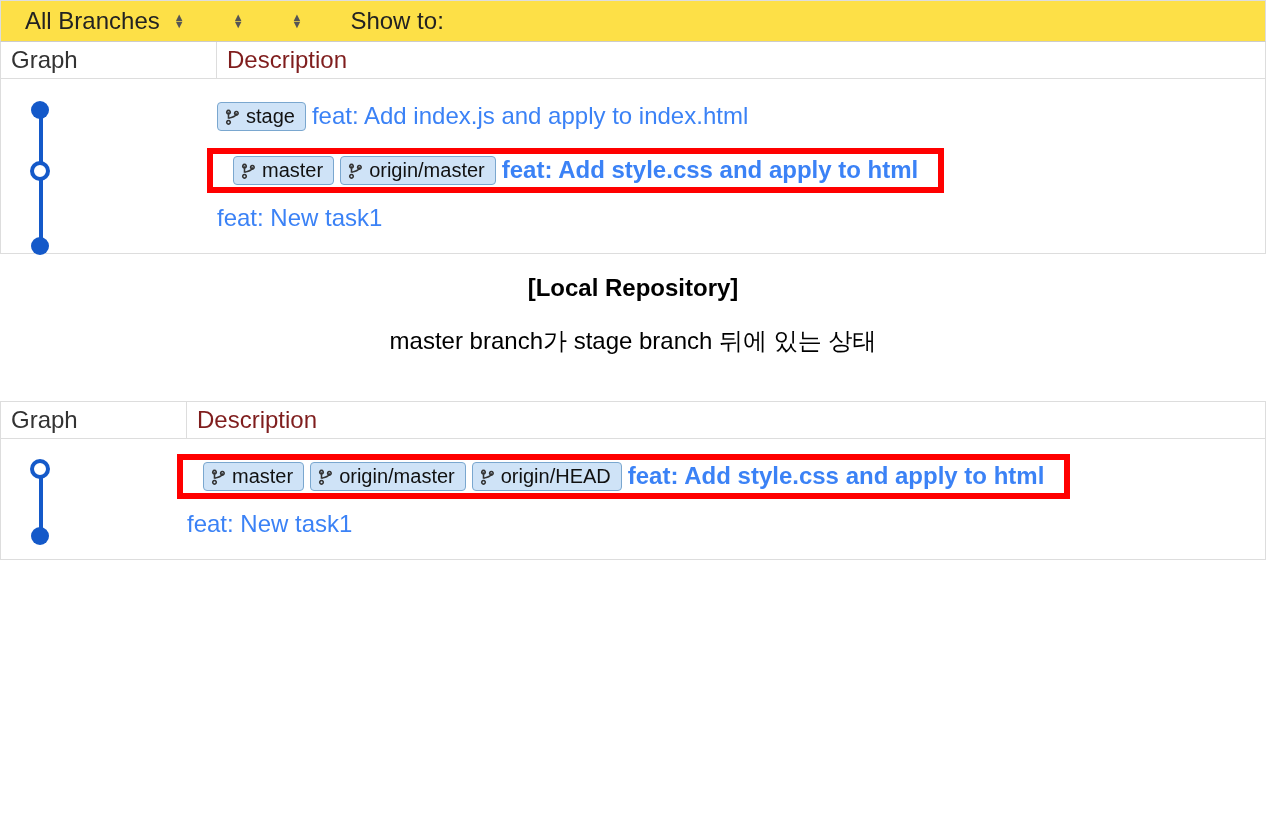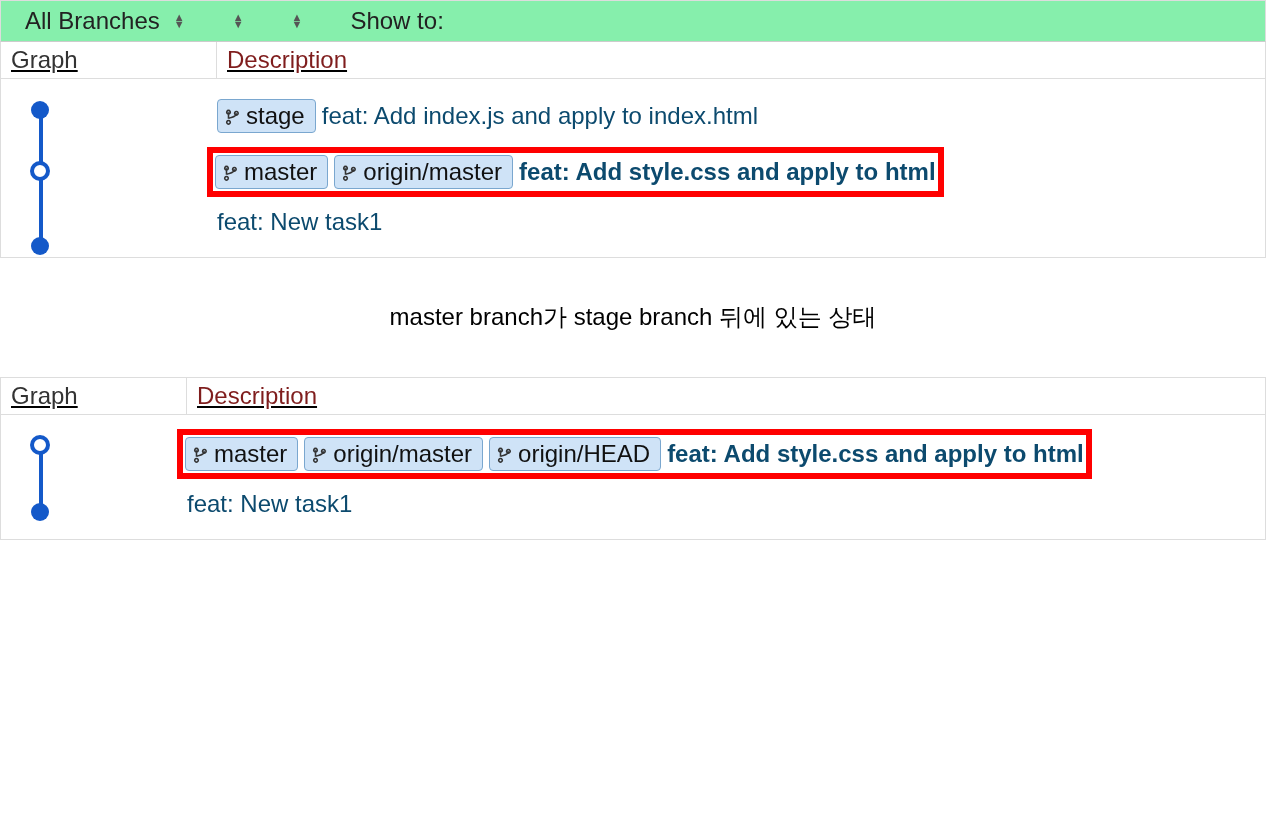--- a/index.html
+++ b/index.html
@@ -8,21 +8,21 @@
     padding: 0;
     font-family: -apple-system, "Helvetica Neue", Arial, sans-serif;
     font-size: 24px;
     color: #000;
     background: #fff;
     width: 1266px;
   }
   .toolbar {
     display: flex;
     align-items: center;
-    background: #86efac;
+    background: #fde047;
     border: 1px solid #ddd;
     border-bottom: 1px solid #ccc;
     padding: 6px 0;
   }
   .tb-item {
     display: flex;
     align-items: center;
     padding: 0 24px;
     gap: 14px;
     color: #222;
@@ -32,21 +32,20 @@
     flex-direction: column;
     line-height: 7px;
     font-size: 11px;
     color: #555;
   }
   .column-headers {
     display: flex;
     border-left: 1px solid #ddd;
     border-right: 1px solid #ddd;
     border-bottom: 1px solid #ddd;
-    text-decoration: underline;
   }
   .column-headers.second {
     border-top: 1px solid #ddd;
   }
   .col-graph {
     width: 216px;
     padding: 4px 10px;
     border-right: 1px solid #ddd;
     color: #333;
   }
@@ -79,28 +78,28 @@
   }
   .branch-tag {
     display: inline-flex;
     align-items: center;
     background: #cfe3f7;
     border: 1px solid #7aa7cf;
     border-radius: 4px;
     padding: 2px 10px 2px 6px;
     margin-right: 6px;
     color: #111;
-    font-size: 24px;
+    font-size: 20px;
   }
   .branch-tag svg { margin-right: 4px; }
-  .commit-msg { color: #0c4a6e; }
+  .commit-msg { color: #3b82f6; }
   .commit-msg.bold { font-weight: 700; }
   .highlight-box {
     border: 6px solid #ff0000;
-    padding: 2px 2px;
+    padding: 2px 20px;
     margin-left: -10px;
     margin-right: 10px;
     display: inline-flex;
     align-items: center;
     flex-wrap: wrap;
   }
   .node {
     position: absolute;
     left: 30px;
     width: 18px;
@@ -195,20 +194,21 @@
         <span class="commit-msg bold">feat: Add style.css and apply to html</span>
       </div>
     </div>
     <div class="commit-row" style="min-height:42px;">
       <span class="commit-msg">feat: New task1</span>
     </div>
   </div>
 </div>
 
 <div class="caption-block">
+  <div class="caption-title">[Local Repository]</div>
   <div class="caption-sub">master branch가 stage branch 뒤에 있는 상태</div>
 </div>
 
 <div class="gap"></div>
 
 <div class="column-headers second">
   <div class="col-graph" style="width:186px;">Graph</div>
   <div class="col-desc">Description</div>
 </div>
 

